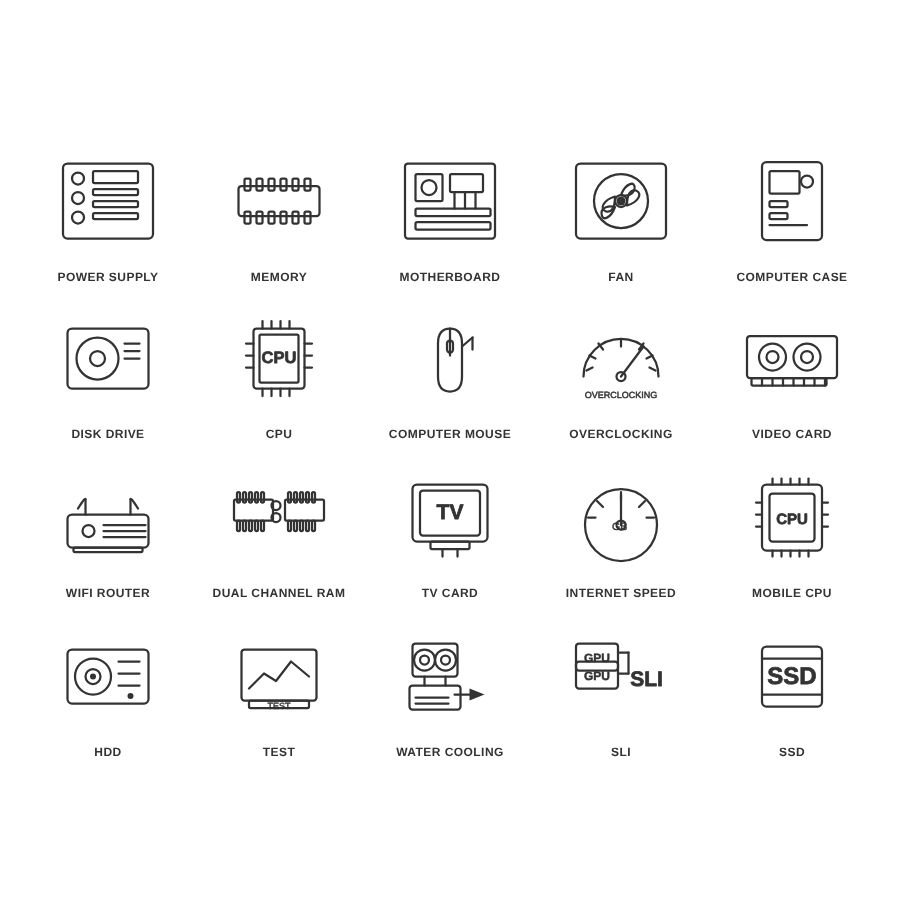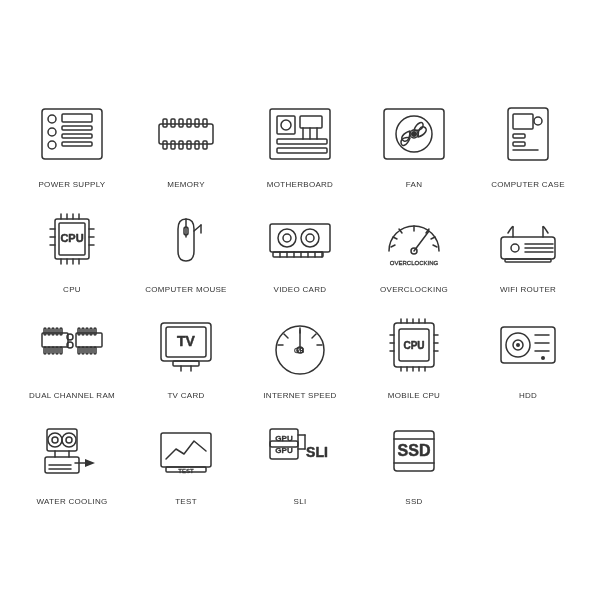--- a/index.html
+++ b/index.html
@@ -29,21 +29,21 @@
     }
     .icon-box {
       width: 80px;
       height: 80px;
       display: flex;
       align-items: center;
       justify-content: center;
     }
     .icon-label {
       font-size: 8px;
-      font-weight: 400;
+      font-weight: 700;
       text-align: center;
       color: #333;
       letter-spacing: 0.3px;
       line-height: 1.2;
       text-transform: uppercase;
     }
     svg {
       stroke: #333;
       fill: none;
       stroke-width: 1.5;
@@ -133,20 +133,33 @@
         <rect x="20" y="10" width="20" height="15" rx="1"></rect>
         <circle cx="45" cy="17" r="4"></circle>
         <rect x="20" y="30" width="12" height="4" rx="1"></rect>
         <rect x="20" y="38" width="12" height="4" rx="1"></rect>
         <line x1="20" y1="46" x2="45" y2="46"></line>
       </svg>
     </div>
     <span class="icon-label">COMPUTER CASE</span>
   </div>
 
+  <div class="icon-cell">
+    <div class="icon-box">
+      <svg width="70" height="60" viewBox="0 0 70 60">
+        <rect x="8" y="10" width="54" height="40" rx="3"></rect>
+        <ellipse cx="28" cy="30" rx="14" ry="14"></ellipse>
+        <ellipse cx="28" cy="30" rx="5" ry="5"></ellipse>
+        <line x1="46" y1="20" x2="56" y2="20"></line>
+        <line x1="46" y1="25" x2="56" y2="25"></line>
+        <line x1="46" y1="30" x2="56" y2="30"></line>
+      </svg>
+    </div>
+    <span class="icon-label">DISK DRIVE</span>
+  </div>
 
   <div class="icon-cell">
     <div class="icon-box">
       <svg width="70" height="60" viewBox="0 0 70 60">
         <rect x="18" y="10" width="34" height="40" rx="2"></rect>
         <rect x="22" y="14" width="26" height="32" rx="1"></rect>
         <text x="35" y="33" text-anchor="middle" font-size="11" font-weight="bold" stroke="#333" fill="#333" stroke-width="0.5" font-family="Arial">CPU</text>
         <line x1="24" y1="5" x2="24" y2="10"></line>
         <line x1="30" y1="5" x2="30" y2="10"></line>
         <line x1="36" y1="5" x2="36" y2="10"></line>
@@ -175,55 +188,55 @@
         <line x1="43" y1="22" x2="50" y2="16"></line>
         <line x1="50" y1="16" x2="50" y2="24"></line>
       </svg>
     </div>
     <span class="icon-label">COMPUTER MOUSE</span>
   </div>
 
   <div class="icon-cell">
     <div class="icon-box">
       <svg width="70" height="60" viewBox="0 0 70 60">
+        <path d="M10 42 A25 25 0 1 1 60 42"></path>
+        <circle cx="35" cy="42" r="3"></circle>
+        <line x1="35" y1="42" x2="50" y2="22"></line>
+        <line x1="12" y1="38" x2="16" y2="36"></line>
+        <line x1="14" y1="28" x2="18" y2="30"></line>
+        <line x1="20" y1="20" x2="23" y2="24"></line>
+        <line x1="35" y1="17" x2="35" y2="22"></line>
+        <line x1="50" y1="20" x2="47" y2="24"></line>
+        <line x1="56" y1="28" x2="52" y2="30"></line>
+        <line x1="58" y1="38" x2="54" y2="36"></line>
+        <text x="35" y="56" text-anchor="middle" font-size="6" stroke="#333" fill="#333" stroke-width="0.3" font-family="Arial">OVERCLOCKING</text>
+      </svg>
+    </div>
+    <span class="icon-label">OVERCLOCKING</span>
+  </div>
+
+  <div class="icon-cell">
+    <div class="icon-box">
+      <svg width="70" height="60" viewBox="0 0 70 60">
         <rect x="5" y="15" width="60" height="28" rx="2"></rect>
         <circle cx="22" cy="29" r="9"></circle>
         <circle cx="22" cy="29" r="4"></circle>
         <circle cx="45" cy="29" r="9"></circle>
         <circle cx="45" cy="29" r="4"></circle>
         <rect x="8" y="43" width="50" height="5" rx="1"></rect>
         <line x1="15" y1="43" x2="15" y2="48"></line>
         <line x1="22" y1="43" x2="22" y2="48"></line>
         <line x1="29" y1="43" x2="29" y2="48"></line>
         <line x1="36" y1="43" x2="36" y2="48"></line>
         <line x1="43" y1="43" x2="43" y2="48"></line>
         <line x1="50" y1="43" x2="50" y2="48"></line>
         <line x1="57" y1="43" x2="57" y2="48"></line>
       </svg>
     </div>
     <span class="icon-label">VIDEO CARD</span>
-  </div>
-
-  <div class="icon-cell">
-    <div class="icon-box">
-      <svg width="70" height="60" viewBox="0 0 70 60">
-        <path d="M10 42 A25 25 0 1 1 60 42"></path>
-        <circle cx="35" cy="42" r="3"></circle>
-        <line x1="35" y1="42" x2="50" y2="22"></line>
-        <line x1="12" y1="38" x2="16" y2="36"></line>
-        <line x1="14" y1="28" x2="18" y2="30"></line>
-        <line x1="20" y1="20" x2="23" y2="24"></line>
-        <line x1="35" y1="17" x2="35" y2="22"></line>
-        <line x1="50" y1="20" x2="47" y2="24"></line>
-        <line x1="56" y1="28" x2="52" y2="30"></line>
-        <line x1="58" y1="38" x2="54" y2="36"></line>
-        <text x="35" y="56" text-anchor="middle" font-size="6" stroke="#333" fill="#333" stroke-width="0.3" font-family="Arial">OVERCLOCKING</text>
-      </svg>
-    </div>
-    <span class="icon-label">OVERCLOCKING</span>
   </div>
 
   <div class="icon-cell">
     <div class="icon-box">
       <svg width="70" height="60" viewBox="0 0 70 60">
         <rect x="8" y="28" width="54" height="22" rx="3"></rect>
         <line x1="20" y1="28" x2="20" y2="18"></line>
         <line x1="50" y1="28" x2="50" y2="18"></line>
         <path d="M15 24 Q20 16 20 18"></path>
         <path d="M55 24 Q50 16 50 18"></path>
@@ -344,52 +357,52 @@
         <line x1="42" y1="36" x2="56" y2="36"></line>
         <circle cx="50" cy="43" r="2" fill="#333" stroke="none"></circle>
       </svg>
     </div>
     <span class="icon-label">HDD</span>
   </div>
 
   <div class="icon-cell">
     <div class="icon-box">
       <svg width="70" height="60" viewBox="0 0 70 60">
+        <rect x="10" y="12" width="50" height="34" rx="2"></rect>
+        <polyline points="15,38 25,28 33,33 43,20 55,30"></polyline>
+        <rect x="15" y="46" width="40" height="5" rx="1"></rect>
+        <text x="35" y="51.5" text-anchor="middle" font-size="6" stroke="#333" fill="#333" stroke-width="0.3" font-family="Arial">TEST</text>
+      </svg>
+    </div>
+    <span class="icon-label">TEST</span>
+  </div>
+
+  <div class="icon-cell">
+    <div class="icon-box">
+      <svg width="70" height="60" viewBox="0 0 70 60">
         <rect x="10" y="8" width="30" height="22" rx="2"></rect>
         <circle cx="18" cy="19" r="7"></circle>
         <circle cx="18" cy="19" r="3"></circle>
         <circle cx="32" cy="19" r="7"></circle>
         <circle cx="32" cy="19" r="3"></circle>
         <rect x="8" y="36" width="34" height="16" rx="2"></rect>
         <line x1="18" y1="36" x2="18" y2="30"></line>
         <line x1="32" y1="36" x2="32" y2="30"></line>
         <line x1="38" y1="42" x2="48" y2="42"></line>
         <polygon points="48,38 58,42 48,46" fill="#333" stroke="none"></polygon>
         <line x1="12" y1="44" x2="34" y2="44"></line>
         <line x1="12" y1="48" x2="34" y2="48"></line>
       </svg>
     </div>
     <span class="icon-label">WATER COOLING</span>
   </div>
 
   <div class="icon-cell">
     <div class="icon-box">
       <svg width="70" height="60" viewBox="0 0 70 60">
-        <rect x="10" y="12" width="50" height="34" rx="2"></rect>
-        <polyline points="15,38 25,28 33,33 43,20 55,30"></polyline>
-        <rect x="15" y="46" width="40" height="5" rx="1"></rect>
-        <text x="35" y="51.5" text-anchor="middle" font-size="6" stroke="#333" fill="#333" stroke-width="0.3" font-family="Arial">TEST</text>
-      </svg>
-    </div>
-    <span class="icon-label">TEST</span>
-  </div>
-
-  <div class="icon-cell">
-    <div class="icon-box">
-      <svg width="70" height="60" viewBox="0 0 70 60">
         <rect x="5" y="20" width="28" height="18" rx="2"></rect>
         <text x="19" y="32" text-anchor="middle" font-size="8" font-weight="bold" stroke="#333" fill="#333" stroke-width="0.3" font-family="Arial">GPU</text>
         <rect x="5" y="8" width="28" height="18" rx="2"></rect>
         <text x="19" y="20" text-anchor="middle" font-size="8" font-weight="bold" stroke="#333" fill="#333" stroke-width="0.3" font-family="Arial">GPU</text>
         <line x1="33" y1="14" x2="40" y2="14"></line>
         <line x1="40" y1="14" x2="40" y2="28"></line>
         <line x1="40" y1="28" x2="33" y2="28"></line>
         <text x="52" y="36" text-anchor="middle" font-size="14" font-weight="bold" stroke="#333" fill="#333" stroke-width="0.5" font-family="Arial">SLI</text>
       </svg>
     </div>

